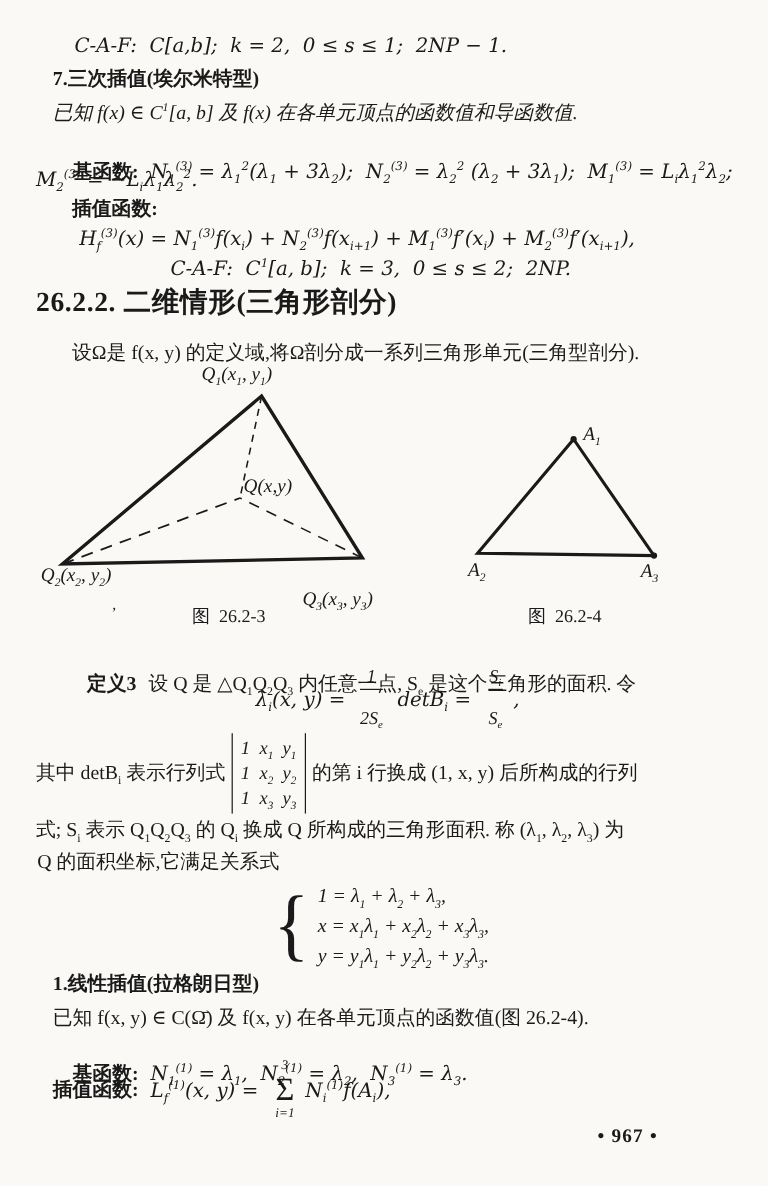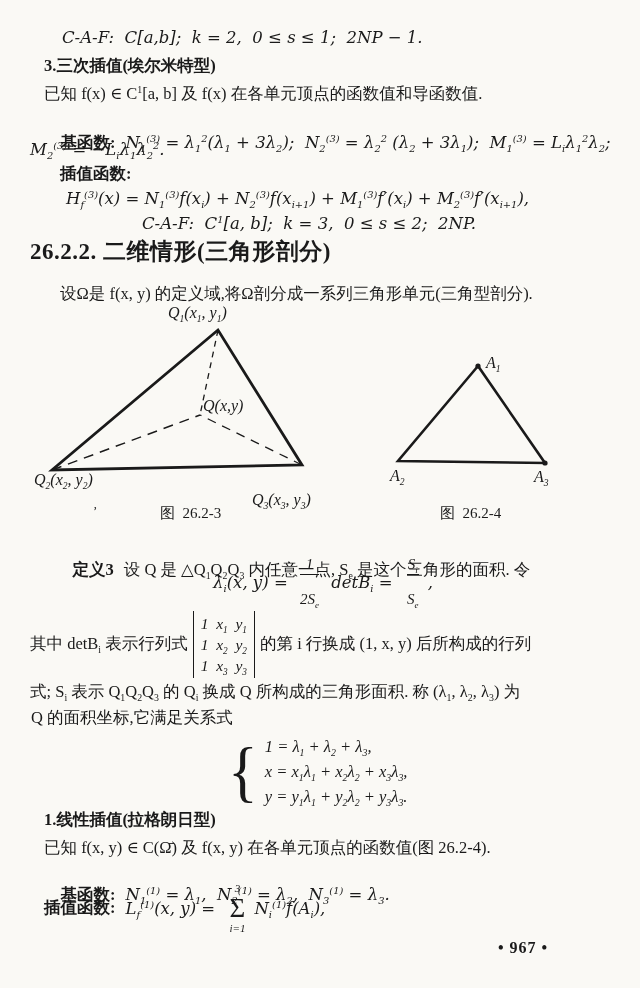--- a/index.html
+++ b/index.html
@@ -31,22 +31,22 @@
   .pagenum{position:absolute;font-size:16px;font-weight:700;letter-spacing:1px;}
   .artifact{position:absolute;font-size:13px;}
   svg{position:absolute;left:0;top:0;}
 </style>
 </head>
 <body>
 
 <div class="page">
 
   <div class="t math" style="left:62px;top:28px;">C-A-F:  C[a,b];  k = 2,  0 ≤ s ≤ 1;  2NP − 1.</div>
-  <div class="t bold" style="left:44px;top:56px;">3.三次插值(埃尔米特型)</div>
-  <div class="t" style="left:44px;top:84px;">已知 f(x) ∈ C<sup>1</sup>[a, b] 及 f(x) 在各单元顶点的函数值和导函数值.</div>
+  <div class="t bold" style="left:44px;top:56px;">7.三次插值(埃尔米特型)</div>
+  <div class="t" style="left:44px;top:84px;font-style:italic;">已知 f(x) ∈ C<sup>1</sup>[a, b] 及 f(x) 在各单元顶点的函数值和导函数值.</div>
   <div class="t" style="left:44px;top:112px;">
     <span class="lbl">基函数:</span><span class="math">N<sub>1</sub><sup>(3)</sup> = λ<sub>1</sub><sup>2</sup>(λ<sub>1</sub> + 3λ<sub>2</sub>);  N<sub>2</sub><sup>(3)</sup> = λ<sub>2</sub><sup>2</sup> (λ<sub>2</sub> + 3λ<sub>1</sub>);  M<sub>1</sub><sup>(3)</sup> = L<sub>i</sub>λ<sub>1</sub><sup>2</sup>λ<sub>2</sub>;</span>
   </div>
   <div class="t math" style="left:30px;top:140px;">M<sub>2</sub><sup>(3)</sup> = −L<sub>i</sub>λ<sub>1</sub>λ<sub>2</sub><sup>2</sup>.</div>
   <div class="t bold" style="left:60px;top:164px;">插值函数:</div>
   <div class="t math" style="left:66px;top:189px;">H<sub>f</sub><sup>(3)</sup>(x) = N<sub>1</sub><sup>(3)</sup>f(x<sub>i</sub>) + N<sub>2</sub><sup>(3)</sup>f(x<sub>i+1</sub>) + M<sub>1</sub><sup>(3)</sup>f′(x<sub>i</sub>) + M<sub>2</sub><sup>(3)</sup>f′(x<sub>i+1</sub>),</div>
   <div class="t math" style="left:142px;top:214px;">C-A-F:  C<sup>1</sup>[a, b];  k = 3,  0 ≤ s ≤ 2;  2NP.</div>
 
   <div class="t heading" style="left:30px;top:238px;">26.2.2. 二维情形(三角形剖分)</div>
   <div class="t" style="left:60px;top:284px;">设Ω是 f(x, y) 的定义域,将Ω剖分成一系列三角形单元(三角型剖分).</div>

